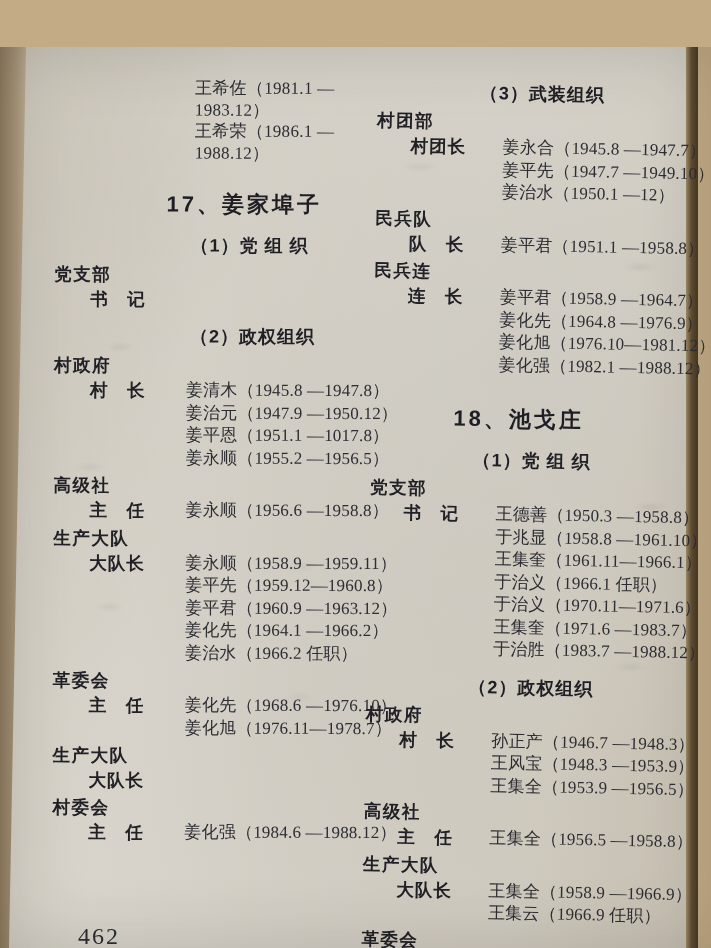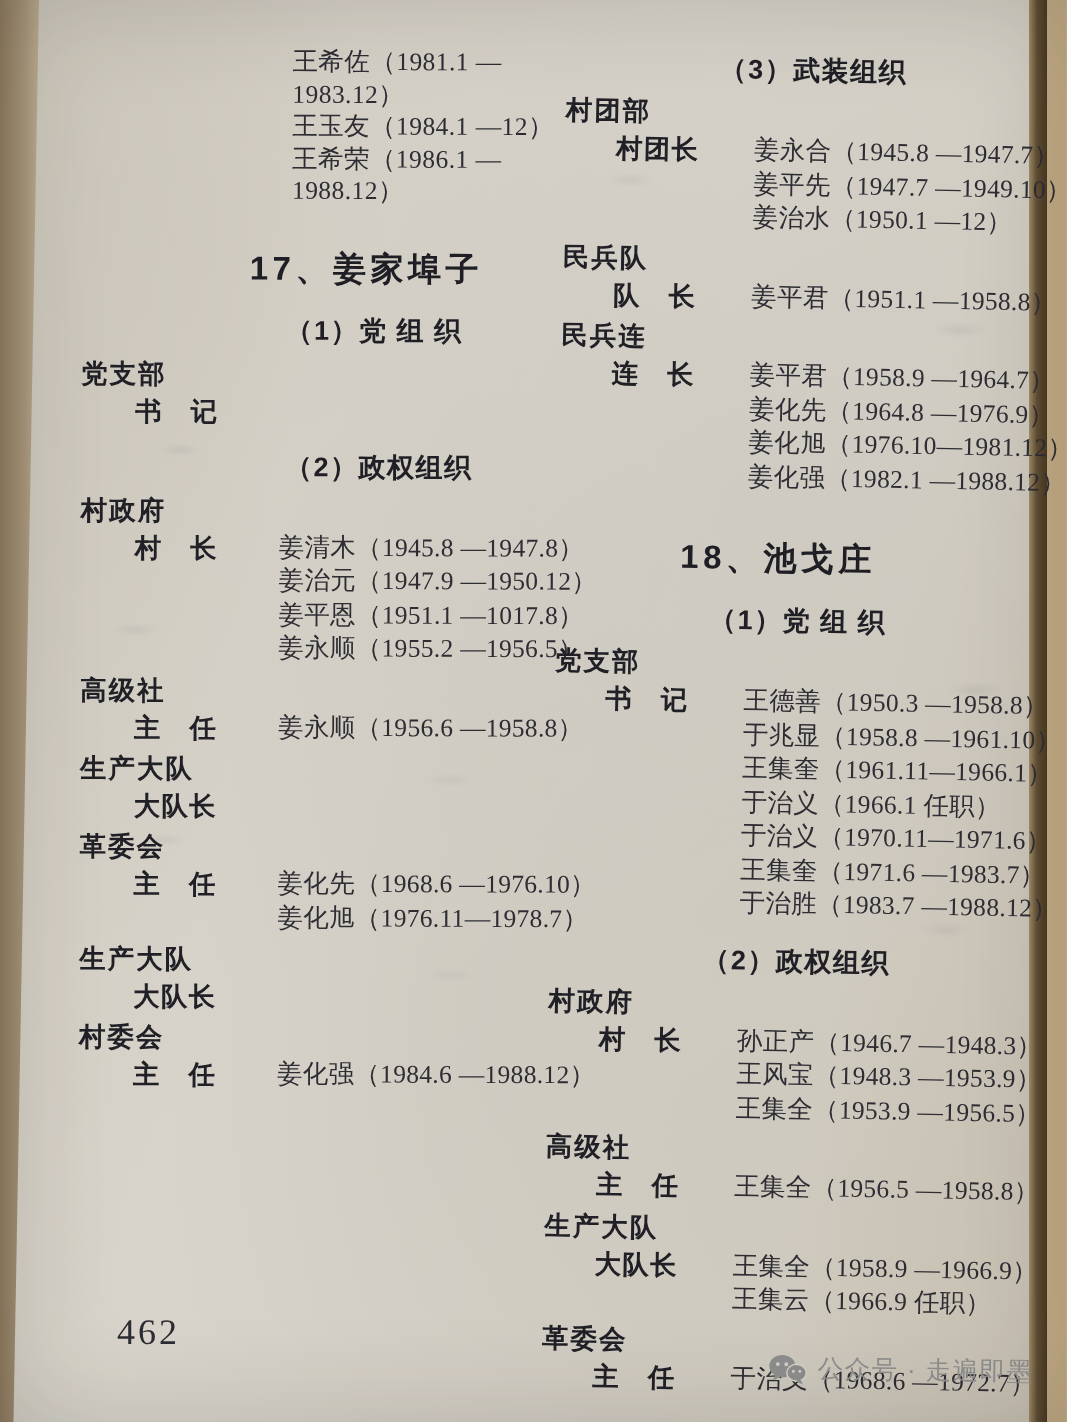--- a/index.html
+++ b/index.html
@@ -1,21 +1,21 @@
 <!DOCTYPE html>
 <html><head>
 <meta charset="utf-8">
 <style>
   html,body{margin:0;padding:0;}
   body{
     width:711px;height:948px;position:relative;overflow:hidden;
     background:#c2ab85;
     font-family:"Liberation Sans","DejaVu Sans",sans-serif;
   }
-  .photo{position:absolute;inset:0;}
+  .photo{position:absolute;inset:0;margin-top:47px;}
   
   .paper{
     position:absolute;top:0;bottom:0;left:0;right:13px;
     background:
       radial-gradient(ellipse at 20% 18%, rgba(130,120,100,0.07), transparent 45%),
       radial-gradient(ellipse at 70% 35%, rgba(110,110,120,0.05), transparent 40%),
       radial-gradient(ellipse at 45% 70%, rgba(120,115,100,0.06), transparent 45%),
       radial-gradient(ellipse at 85% 85%, rgba(150,130,100,0.08), transparent 50%),
       linear-gradient(100deg,#ccc7bb 0%,#d8d4cb 28%,#d6d2c9 55%,#d3cfc5 78%,#c9c3b6 100%);
   }
@@ -97,21 +97,20 @@
 <body>
 
 <div class="photo">
   <div class="paper"></div>
   <div class="bleed"></div>
   <div class="gutter"></div>
   <div class="edge-dark"></div>
 
   <div class="col left-col" id="left-col">
       <div class="cont">王希佐（1981.1 —1983.12）</div>
-      <div class="cont">王玉友（1984.1 —12）</div>
       <div class="cont">王希荣（1986.1 —1988.12）</div>
       <div class="chapter">17、姜家埠子</div>
       <div class="section">（1）党 组 织</div>
       <div class="org">党支部</div>
       <div class="role-row">
         <span class="role-label">书　记</span>
       </div>
       <div class="section">（2）政权组织</div>
       <div class="org">村政府</div>
       <div class="role-row">
@@ -126,20 +125,27 @@
       <div class="org">高级社</div>
       <div class="role-row">
         <span class="role-label">主　任</span>
         <div class="entries">
           <div class="entry">姜永顺（1956.6 —1958.8）</div>
         </div>
       </div>
       <div class="org">生产大队</div>
       <div class="role-row">
         <span class="role-label">大队长</span>
+        <div class="entries">
+          <div class="entry">姜永顺（1958.9 —1959.11）</div>
+          <div class="entry">姜平先（1959.12—1960.8）</div>
+          <div class="entry">姜平君（1960.9 —1963.12）</div>
+          <div class="entry">姜化先（1964.1 —1966.2）</div>
+          <div class="entry">姜治水（1966.2 任职）</div>
+        </div>
       </div>
       <div class="org">革委会</div>
       <div class="role-row">
         <span class="role-label">主　任</span>
         <div class="entries">
           <div class="entry">姜化先（1968.6 —1976.10）</div>
           <div class="entry">姜化旭（1976.11—1978.7）</div>
         </div>
       </div>
       <div class="org">生产大队</div>

